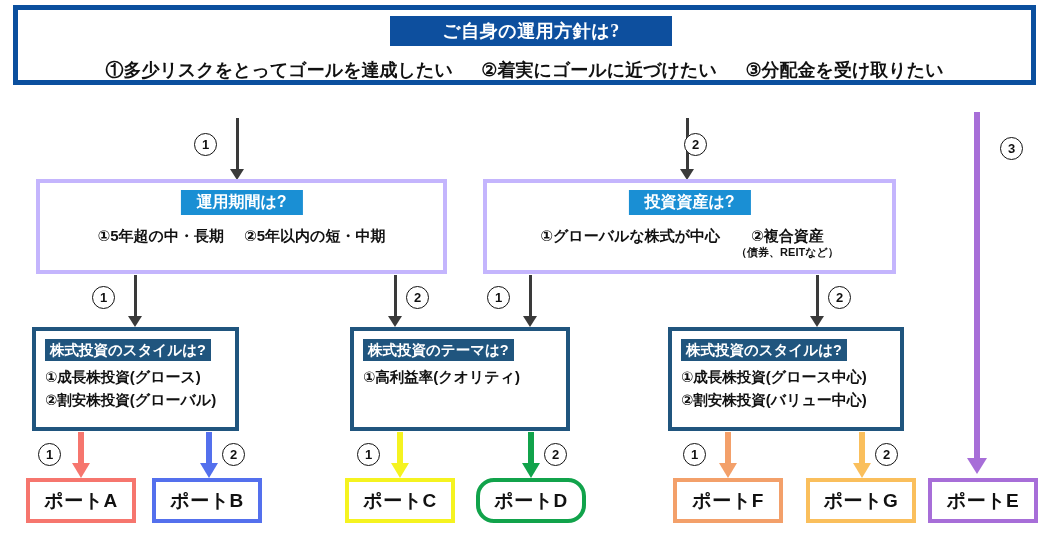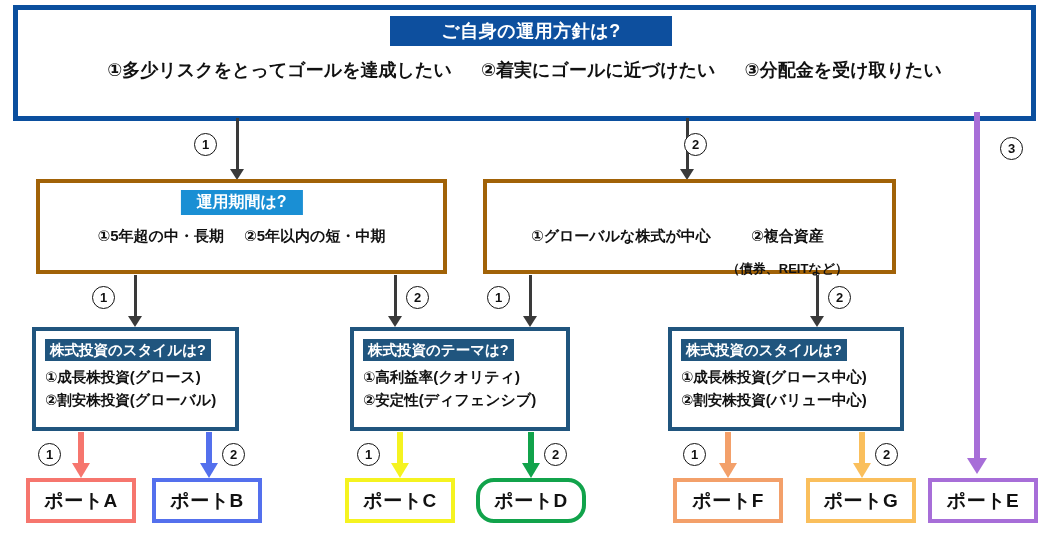--- a/index.html
+++ b/index.html
@@ -9,57 +9,57 @@
     font-family:"Liberation Sans","DejaVu Sans",sans-serif;
     overflow:hidden;
   }
   #stage{position:relative;width:1062px;height:534px;}
 
   
   .node{position:absolute;box-sizing:border-box;background:#fff;}
 
   
   .root-box{
-    left:13px;top:5px;width:1023px;height:116px;
-    border:5px solid #0b4f9e;background:#fff;
+    left:13px;top:5px;width:1023px;height:80px;
+    border:5px solid #0b4f9e;background:#fff;font-family:Liberation Serif, serif;
   }
   .root-banner{
     position:absolute;left:372px;top:6px;width:282px;height:30px;
     background:#0d4f9e;color:#fff;
     font-size:18px;font-weight:bold;
     display:flex;align-items:center;justify-content:center;
     letter-spacing:.5px;
   }
   .root-options{
     position:absolute;left:0;top:48px;width:100%;
     text-align:center;font-size:18px;font-weight:bold;color:#111;
     white-space:nowrap;
   }
   .root-options span{margin:0 12px;text-align:center;}
 
   
   .mid-box{
-    border:4px solid #a16207;background:#fff;
+    border:4px solid #c4b5fd;background:#fff;
   }
   .mid-banner{
     position:absolute;left:50%;transform:translateX(-50%);top:7px;
     height:25px;background:#1a8fd4;color:#fff;
     font-size:16px;font-weight:bold;
     display:flex;align-items:center;justify-content:center;
     padding:0 16px;white-space:nowrap;
   }
   .mid-options{
     position:absolute;left:0;top:44px;width:100%;
     text-align:center;font-size:15px;font-weight:bold;color:#111;
     white-space:nowrap;
   }
   .mid-options .opt{margin:0 8px;display:inline-block;vertical-align:top;}
   .sub{
-    display:block;font-size:13px;font-weight:bold;color:#111;
-    letter-spacing:0px;line-height:1.1;margin-top:16px;
+    display:block;font-size:11px;font-weight:bold;color:#111;
+    letter-spacing:0px;line-height:1.1;margin-top:0px;
   }
 
   
   .leaf-box{
     border:4px solid #20557e;background:#fff;
   }
   .leaf-banner{
     position:absolute;left:9px;top:8px;height:22px;
     background:#20557e;color:#fff;
     font-size:14.5px;font-weight:bold;
@@ -134,20 +134,21 @@
 
   <div class="node mid-box" style="left:36px;top:179px;width:411px;height:95px;">
     <div class="mid-banner">運用期間は?</div>
     <div class="mid-options">
       <span class="opt">①5年超の中・長期</span>
       <span class="opt">②5年以内の短・中期</span>
     </div>
   </div>
 
   <div class="node mid-box" style="left:483px;top:179px;width:413px;height:95px;">
+    <div class="mid-banner">投資資産は?</div>
     <div class="mid-options">
       <span class="opt">①グローバルな株式が中心</span><span class="opt"><span>②複合資産</span><span class="sub">（債券、REITなど）</span></span>
     </div>
   </div>
 
   <div class="conn" style="left:127px;top:275px;width:16px;height:52px;">
     <div class="shaft" style="height:42px;width:3px;left:6.5px;background:#3a3a3a;"></div>
     <div class="head" style="border-top:11px solid #3a3a3a;"></div>
   </div>
   <div class="cnum" style="left:92px;top:286px;">1</div>
@@ -175,21 +176,20 @@
     <div class="leaf-list">
       <div><span>①成長株投資</span><span class="paren">(グロース)</span></div>
       <div><span>②割安株投資</span><span class="paren">(グローバル)</span></div>
     </div>
   </div>
 
   <div class="node leaf-box" style="left:350px;top:327px;width:220px;height:104px;">
     <div class="leaf-banner">株式投資のテーマは?</div>
     <div class="leaf-list">
       <div><span>①高利益率</span><span class="paren">(クオリティ)</span></div>
-      <div><span>②安定性</span><span class="paren">(ディフェンシブ)</span></div>
     </div>
   </div>
 
   <div class="node leaf-box" style="left:668px;top:327px;width:236px;height:104px;">
     <div class="leaf-banner">株式投資のスタイルは?</div>
     <div class="leaf-list">
       <div><span>①成長株投資</span><span class="paren">(グロース中心)</span></div>
       <div><span>②割安株投資</span><span class="paren">(バリュー中心)</span></div>
     </div>
   </div>

